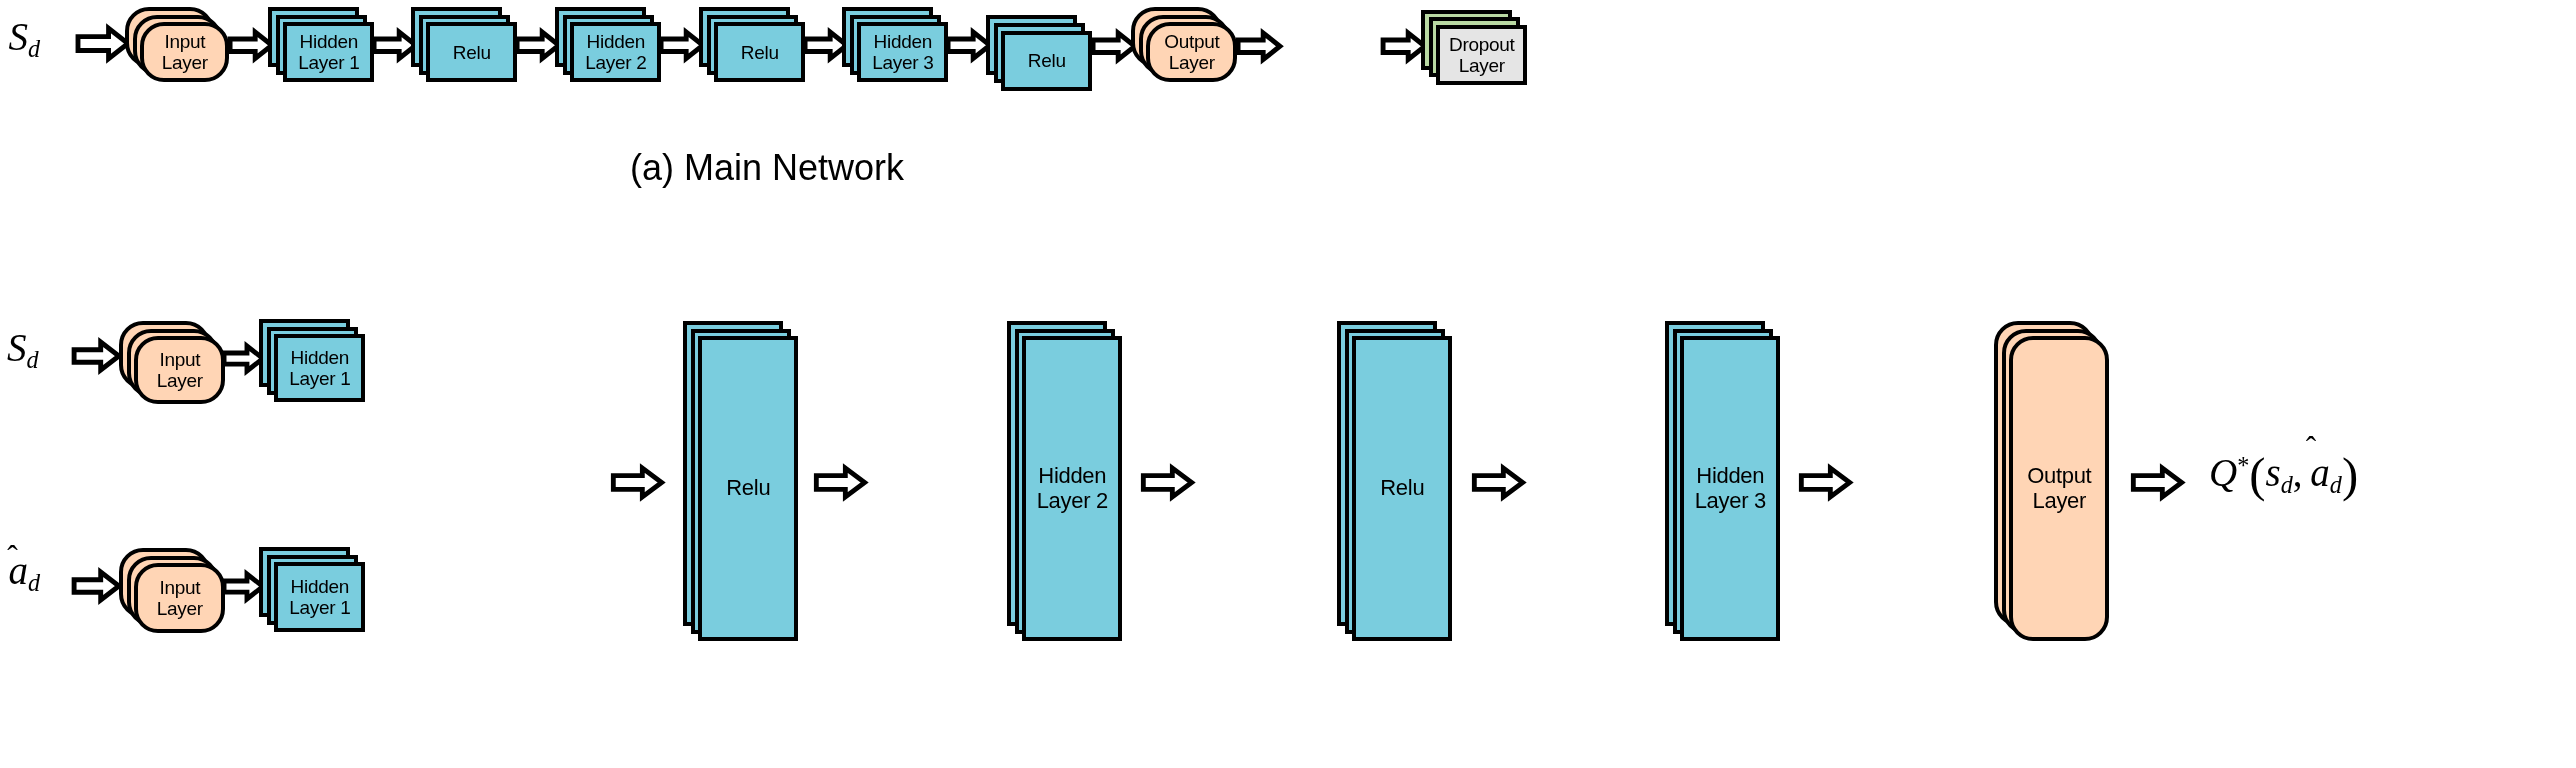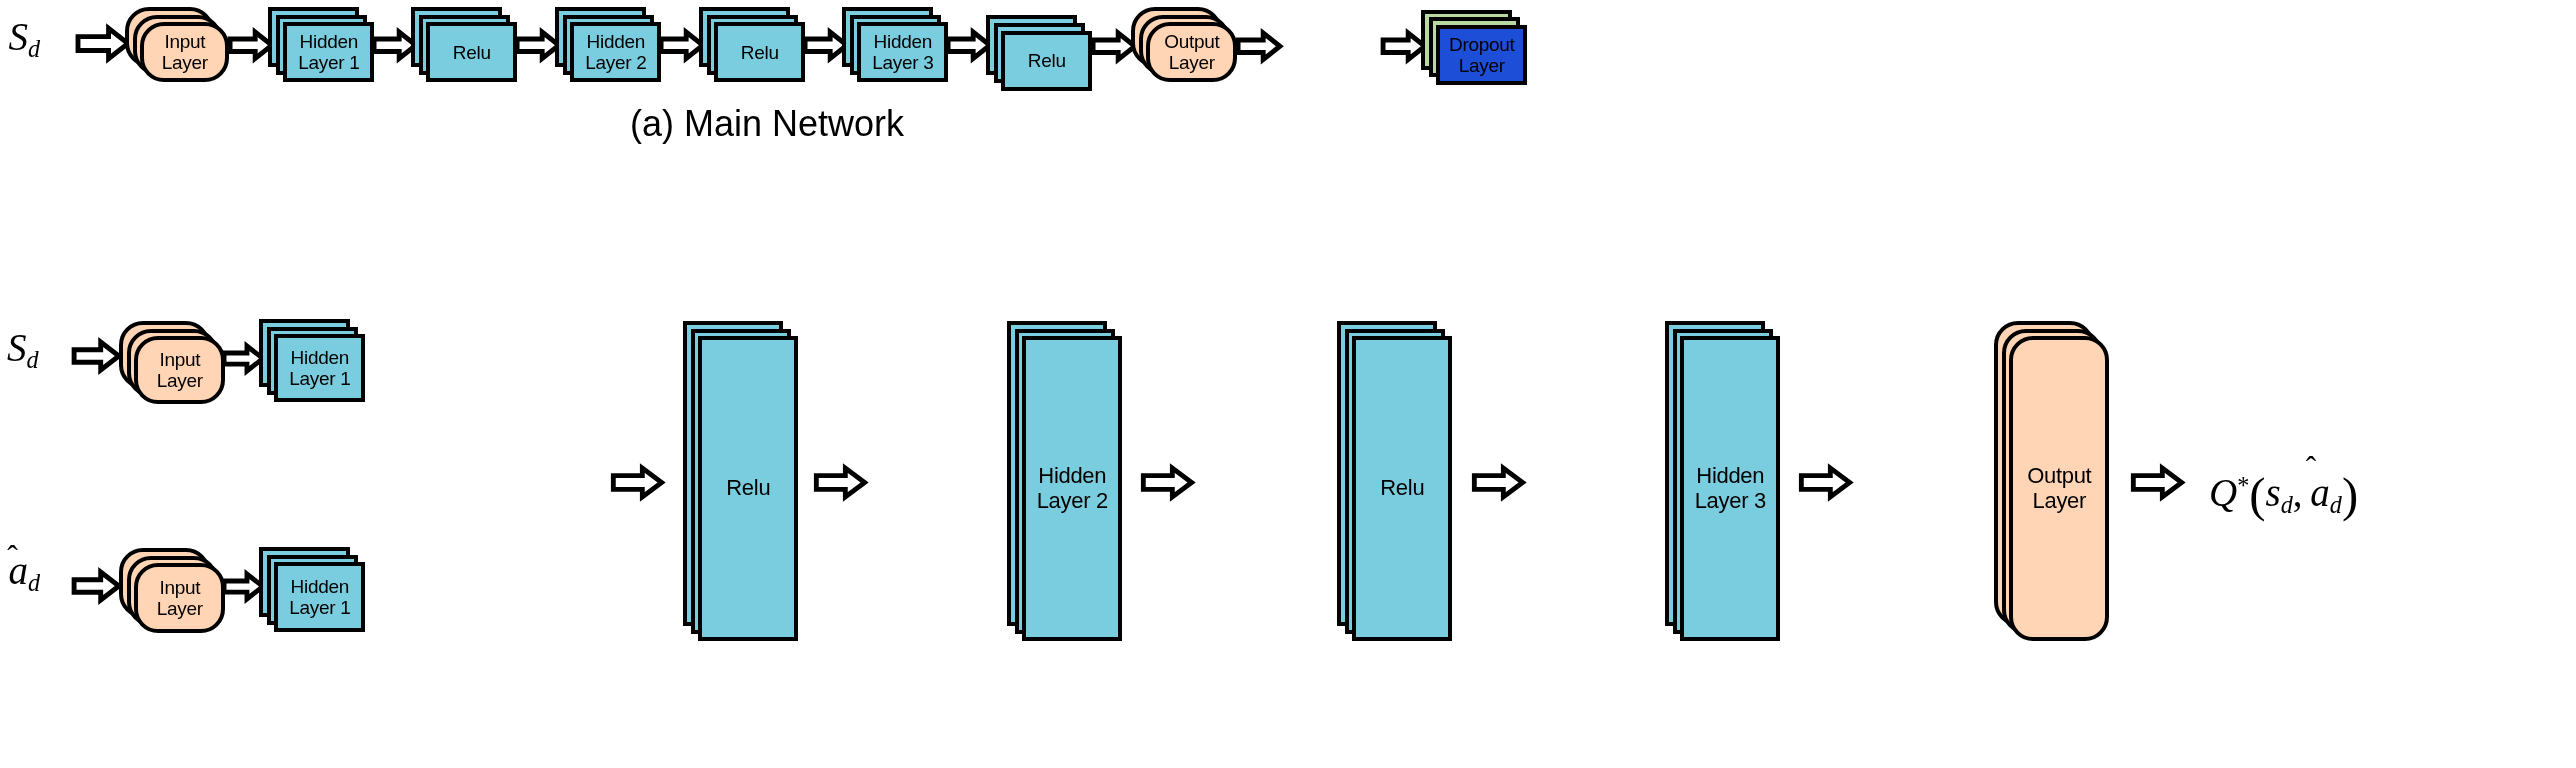--- a/index.html
+++ b/index.html
@@ -46,20 +46,21 @@
   .math .sub{font-size:0.62em;vertical-align:-0.28em;font-style:italic;}
   .math .sup{font-size:0.62em;vertical-align:0.5em;font-style:normal;}
   .math .up{font-style:normal;}
   .math .paren{font-style:normal;font-size:1.25em;vertical-align:-0.10em;}
 
   
   .caption{
     position:absolute;text-align:center;color:#000;
     font-family:"Liberation Sans","DejaVu Sans",sans-serif;
     white-space:nowrap;
+    margin-top:44px;
   }
 </style>
 </head>
 <body>
 
 <div class="canvas">
 
   <div class="math" style="left:8.4px;top:16.7px;font-size:39px;">
     <span>S</span><span class="sub">d</span>
   </div>
@@ -190,21 +191,21 @@
 
   <div class="arrow" style="left:1383px;top:33px;">
     <svg width="42" height="26.5" viewBox="0 0 60 38">
         <path d="M0 10 H36 V0 L60 19 L36 38 V28 H0 Z" fill="#ffffff" stroke="#000" stroke-width="7"></path>
       </svg>
   </div>
 
   <div class="stack" style="left:1421px;top:9.8px;width:106px;height:75px;">
     <div class="sheet s0" style="background:#B9D9A3;width:91px;height:60px;"></div>
     <div class="sheet s1" style="background:#B9D9A3;width:91px;height:60px;"></div>
-    <div class="sheet s2" style="background:#1d4ed8;width:91px;height:60px;">
+    <div class="sheet s2" style="background:#e5e5e5;width:91px;height:60px;">
       <div class="cap" style="font-size:19px;">Dropout
 Layer</div>
     </div>
   </div>
 
   <div class="caption" style="left:0;top:103px;width:1534px;font-size:36px;">(a) Main Network</div>
 
   <div class="math" style="left:7px;top:328px;font-size:39px;">
     <span>S</span><span class="sub">d</span>
   </div>
@@ -345,19 +346,19 @@
 Layer</div>
     </div>
   </div>
 
   <div class="arrow" style="left:2133px;top:468px;">
     <svg width="49" height="29" viewBox="0 0 70 42">
         <path d="M0 11 H42 V0 L70 21 L42 42 V31 H0 Z" fill="#ffffff" stroke="#000" stroke-width="7"></path>
       </svg>
   </div>
 
-  <div class="math" style="left:2209px;top:471px;font-size:39px;">
+  <div class="math" style="left:2209px;top:451px;font-size:39px;">
     <span>Q</span><span class="sup">*</span><span class="paren">(</span><span>s</span><span class="sub">d</span><span class="up">,</span> <span style="position:relative;display:inline-block;"><span>a</span><span style="position:absolute;left:0.7px;top:-21px;font-size:31px;font-style:normal;">̂</span></span><span class="sub">d</span><span class="paren">)</span>
   </div>
 
 
 </div>
 
 
 </body></html>

